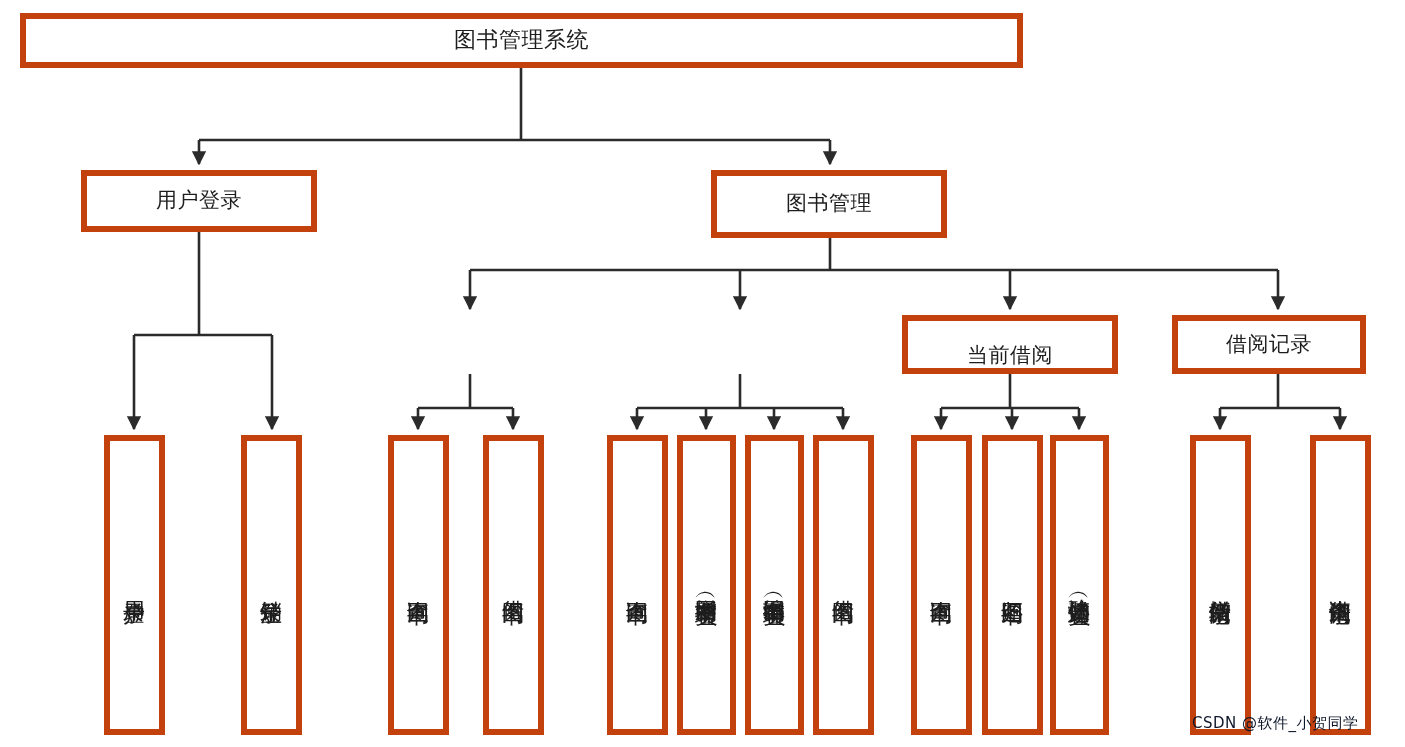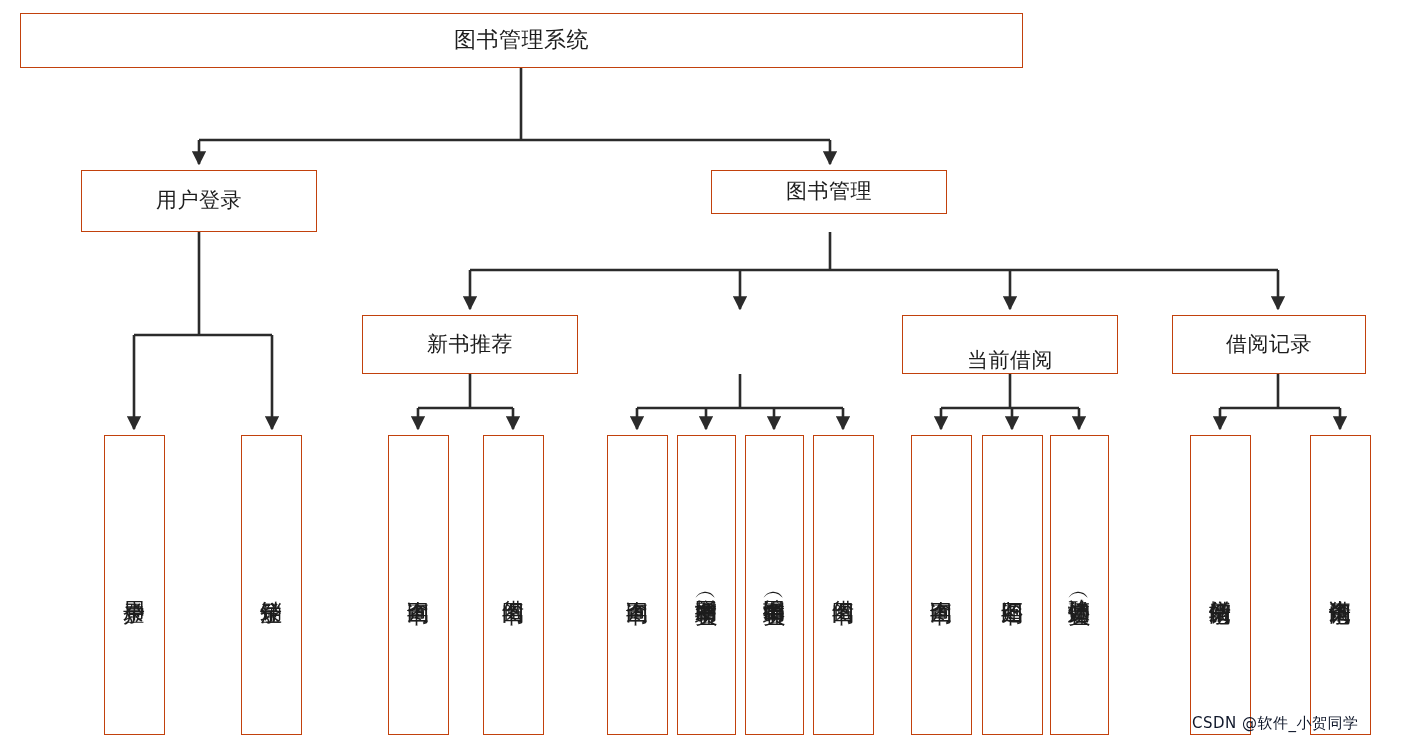--- a/index.html
+++ b/index.html
@@ -23,21 +23,21 @@
     left: 0;
     top: 0;
     width: 1405px;
     height: 747px;
     pointer-events: none;
   }
   .node {
     position: absolute;
     box-sizing: border-box;
     background: #ffffff;
-    border: 1px solid #c2410c;
+    border: 6px solid #c2410c;
     display: flex;
     align-items: center;
     justify-content: center;
     color: #1d1d1d;
     z-index: 2;
   }
   .node .label {
     display: block;
     text-align: center;
     line-height: 1.12;
@@ -127,27 +127,24 @@
     </g>
   </svg>
 
   <div class="node horiz root" style="left: 20px; top: 13px; width: 1003px; height: 55px;">
     <span class="label">图书管理系统</span>
   </div>
 
   <div class="node horiz" style="left: 81px; top: 170px; width: 236px; height: 62px;">
     <span class="label">用户登录</span>
   </div>
-  <div class="node horiz" style="left: 711px; top: 170px; width: 236px; height: 44px;">
+  <div class="node horiz" style="left: 711px; top: 170px; width: 236px; height: 68px;">
     <span class="label">图书管理</span>
   </div>
 
-  <div class="node horiz" style="left: 362px; top: 315px; width: 216px; height: 59px;">
-    <span class="label">新书推荐</span>
-  </div>
   <div class="node horiz" style="left: 902px; top: 315px; width: 216px; height: 59px; align-items: flex-end;">
     <span class="label">当前借阅</span>
   </div>
   <div class="node horiz" style="left: 1172px; top: 315px; width: 194px; height: 59px;">
     <span class="label">借阅记录</span>
   </div>
 
   <div class="node vert" style="left: 104px; top: 435px; width: 61px; height: 300px;">
     <span class="label">用户登录</span>
   </div>

